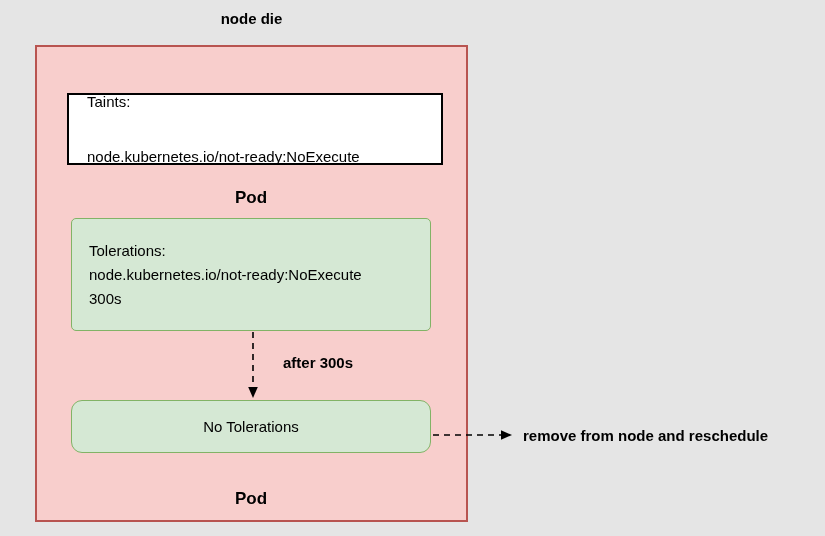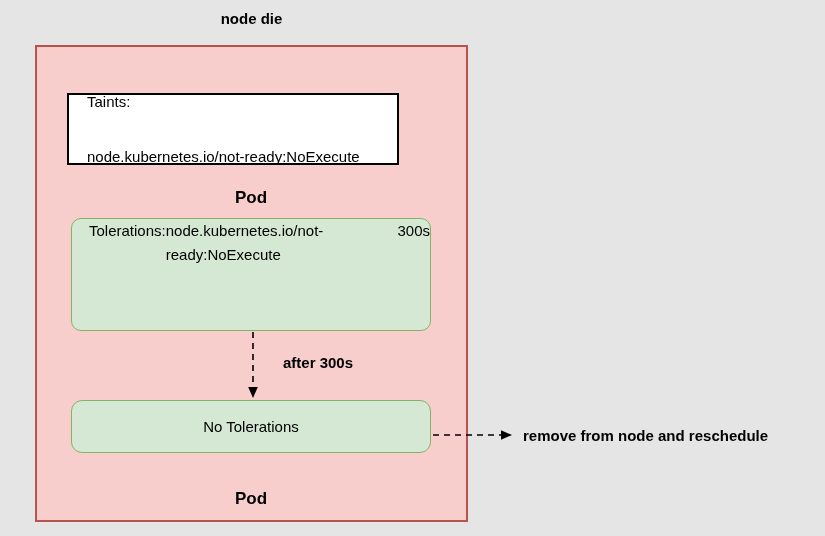--- a/index.html
+++ b/index.html
@@ -40,21 +40,21 @@
     top: 45px;
     width: 433px;
     height: 477px;
     background: var(--node-fill);
     border: 2px solid var(--node-border);
   }
   .taints-box {
     position: absolute;
     left: 67px;
     top: 93px;
-    width: 332px;
+    width: 376px;
     height: 72px;
     background: var(--taints-fill);
     border: 2px solid var(--taints-border);
     display: flex;
     flex-direction: column;
     justify-content: center;
     padding-left: 18px;
     font-size: 15px;
     line-height: 24px;
     gap: 31px;
@@ -70,23 +70,23 @@
   .pod-label-top { top: 188px; }
   .pod-label-bottom { top: 489px; }
   .tolerations-box {
     position: absolute;
     left: 71px;
     top: 218px;
     width: 360px;
     height: 113px;
     background: var(--pod-fill);
     border: 1.5px solid var(--pod-border);
-    border-radius: 10px;
+    border-radius: 5px;
     display: flex;
-    flex-direction: row;
+    flex-direction: column;
     justify-content: center;
     padding-left: 17px;
     font-size: 15px;
     line-height: 24px;
   }
   .no-tolerations-box {
     position: absolute;
     left: 71px;
     top: 400px;
     width: 360px;

